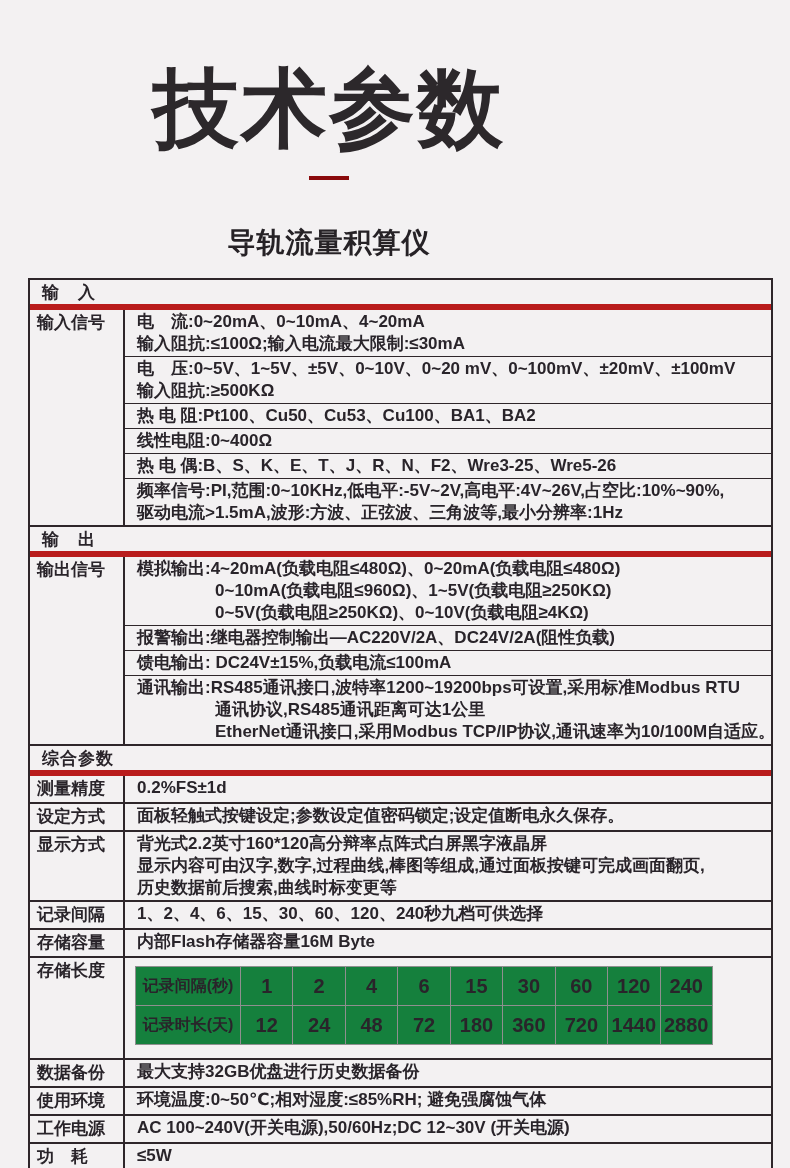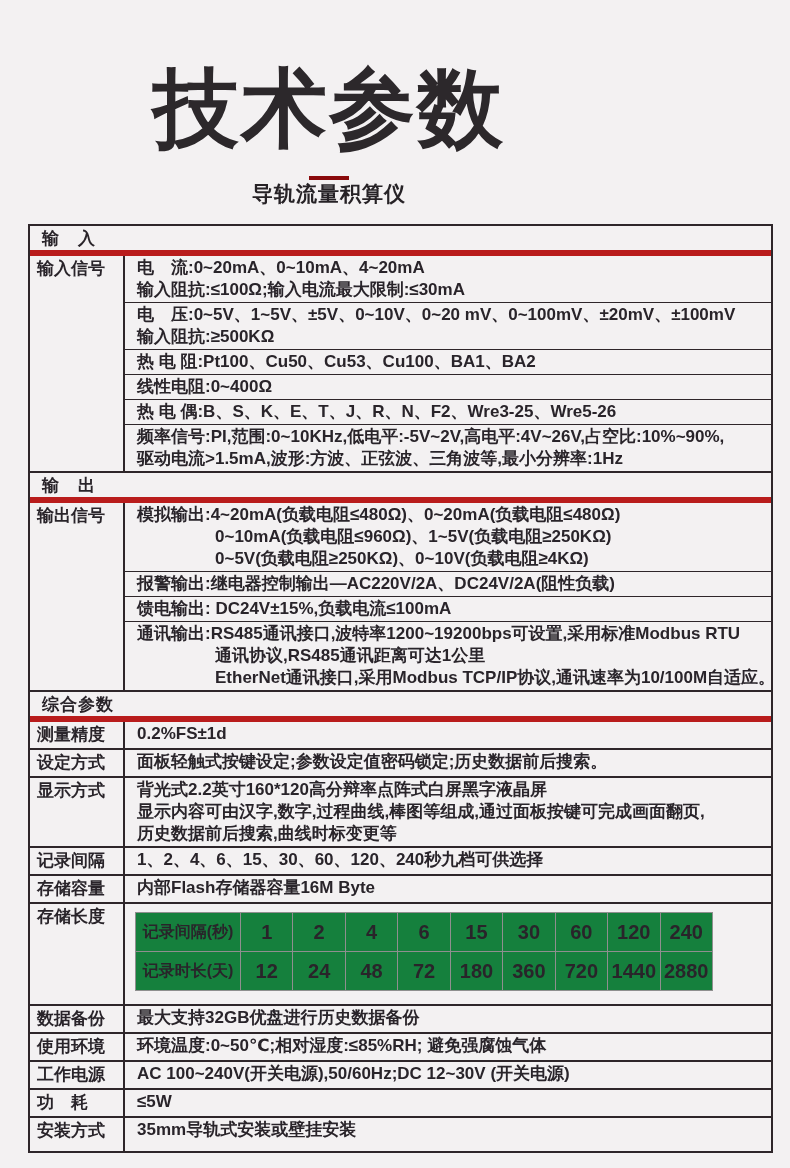--- a/index.html
+++ b/index.html
@@ -17,22 +17,23 @@
     font-size:86px;line-height:1.12;
     font-weight:900;
     color:#2c282b;
     letter-spacing:2px;
   }
   .divider{
     width:40px;height:4px;
     margin:20px auto 0;
   }
   .subtitle{
+    margin-top:44px;
     text-align:center;
-    font-size:21px;
+    font-size:28px;
     font-weight:800;
     color:#262226;
     letter-spacing:1px;
   }
 
   .spec-table{
     box-sizing:border-box;
     margin:16px 0 0 28px;
     width:745px;
     border:2px solid #2e262a;
@@ -148,21 +149,21 @@
         <div class="value-cell">
           <div class="subrow">
             <div class="line">0.2%FS±1d</div>
           </div>
         </div>
       </div>
       <div class="param-row">
         <div class="label-cell">设定方式</div>
         <div class="value-cell">
           <div class="subrow">
-            <div class="line">面板轻触式按键设定;参数设定值密码锁定;历史数据前后搜索。</div>
+            <div class="line">面板轻触式按键设定;参数设定值密码锁定;设定值断电永久保存。</div>
           </div>
         </div>
       </div>
       <div class="param-row">
         <div class="label-cell">显示方式</div>
         <div class="value-cell">
           <div class="subrow">
             <div class="line">背光式2.2英寸160*120高分辩率点阵式白屏黑字液晶屏</div>
             <div class="line">显示内容可由汉字,数字,过程曲线,棒图等组成,通过面板按键可完成画面翻页,</div>
             <div class="line">历史数据前后搜索,曲线时标变更等</div>

